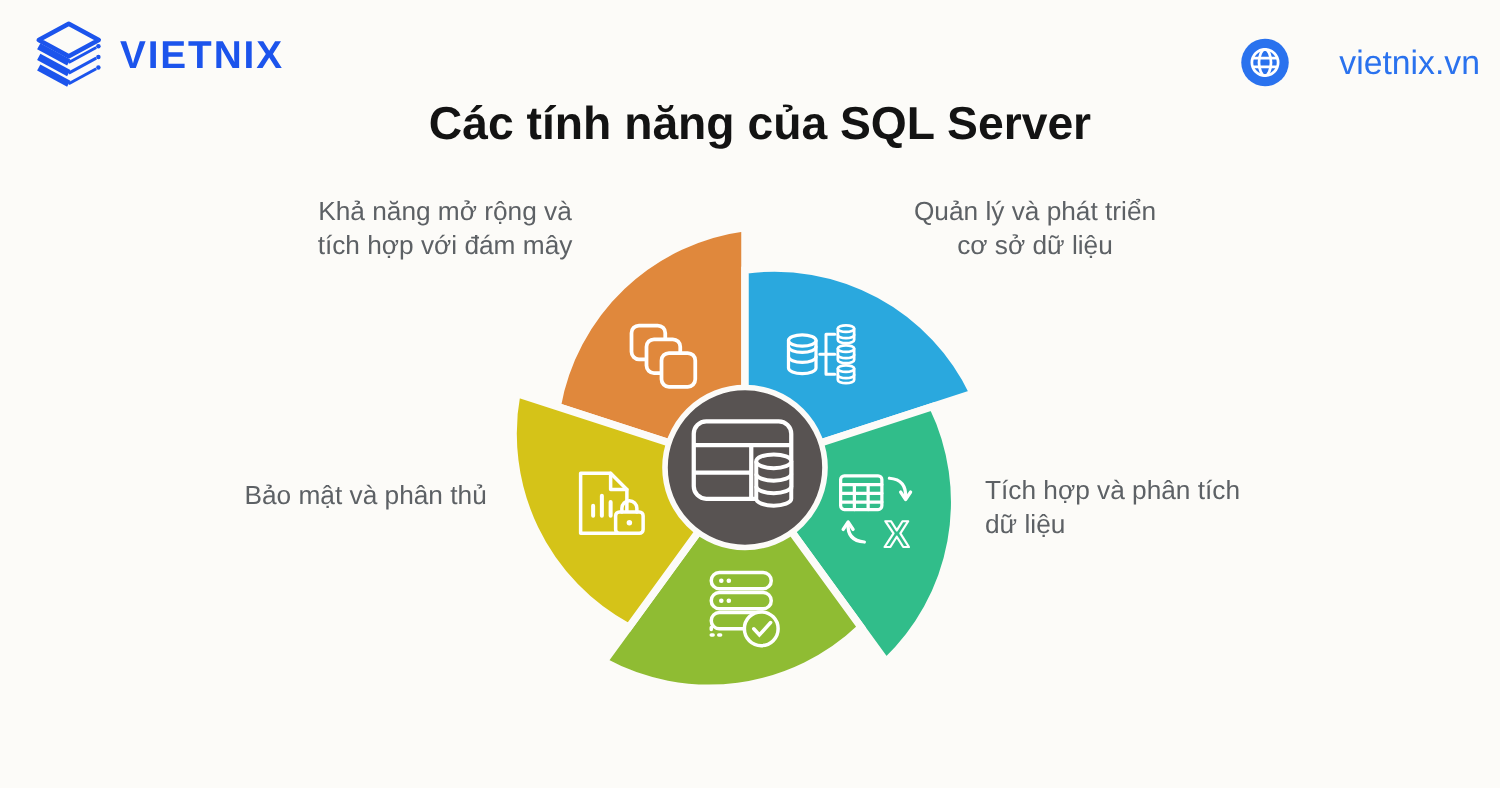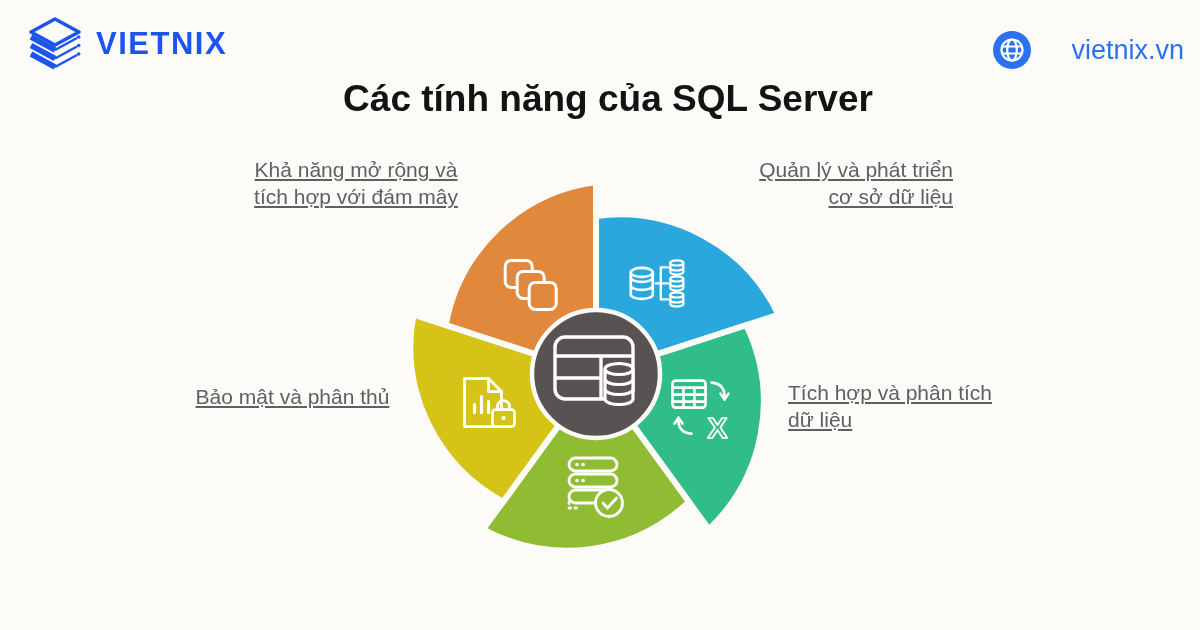--- a/index.html
+++ b/index.html
@@ -18,24 +18,23 @@
   .title{
     position:absolute;left:0;top:78px;width:100%;margin:0;
     text-align:center;font-size:37px;font-weight:bold;color:#131313;
   }
   
   #wheel-wrap{position:absolute;left:0;top:0;width:1200px;height:630px;}
   
   .seg-label{
     position:absolute;font-size:21px;line-height:27px;color:#5D6165;
     white-space:pre-line;
-    text-decoration:underline;
   }
   .lab-cloud{left:222px;top:156px;width:268px;text-align:center;}
-  .lab-manage{left:703px;top:156px;width:250px;text-align:right;}
+  .lab-manage{left:703px;top:156px;width:250px;text-align:center;}
   .lab-integrate{left:788px;top:379px;width:250px;text-align:left;}
   .lab-security{left:175px;top:383px;width:235px;text-align:center;}
   .lab-performance{left:472px;top:558px;width:248px;text-align:center;}
 </style>
 </head>
 <body>
 
 <div class="stage">
 
   <div class="brand">

